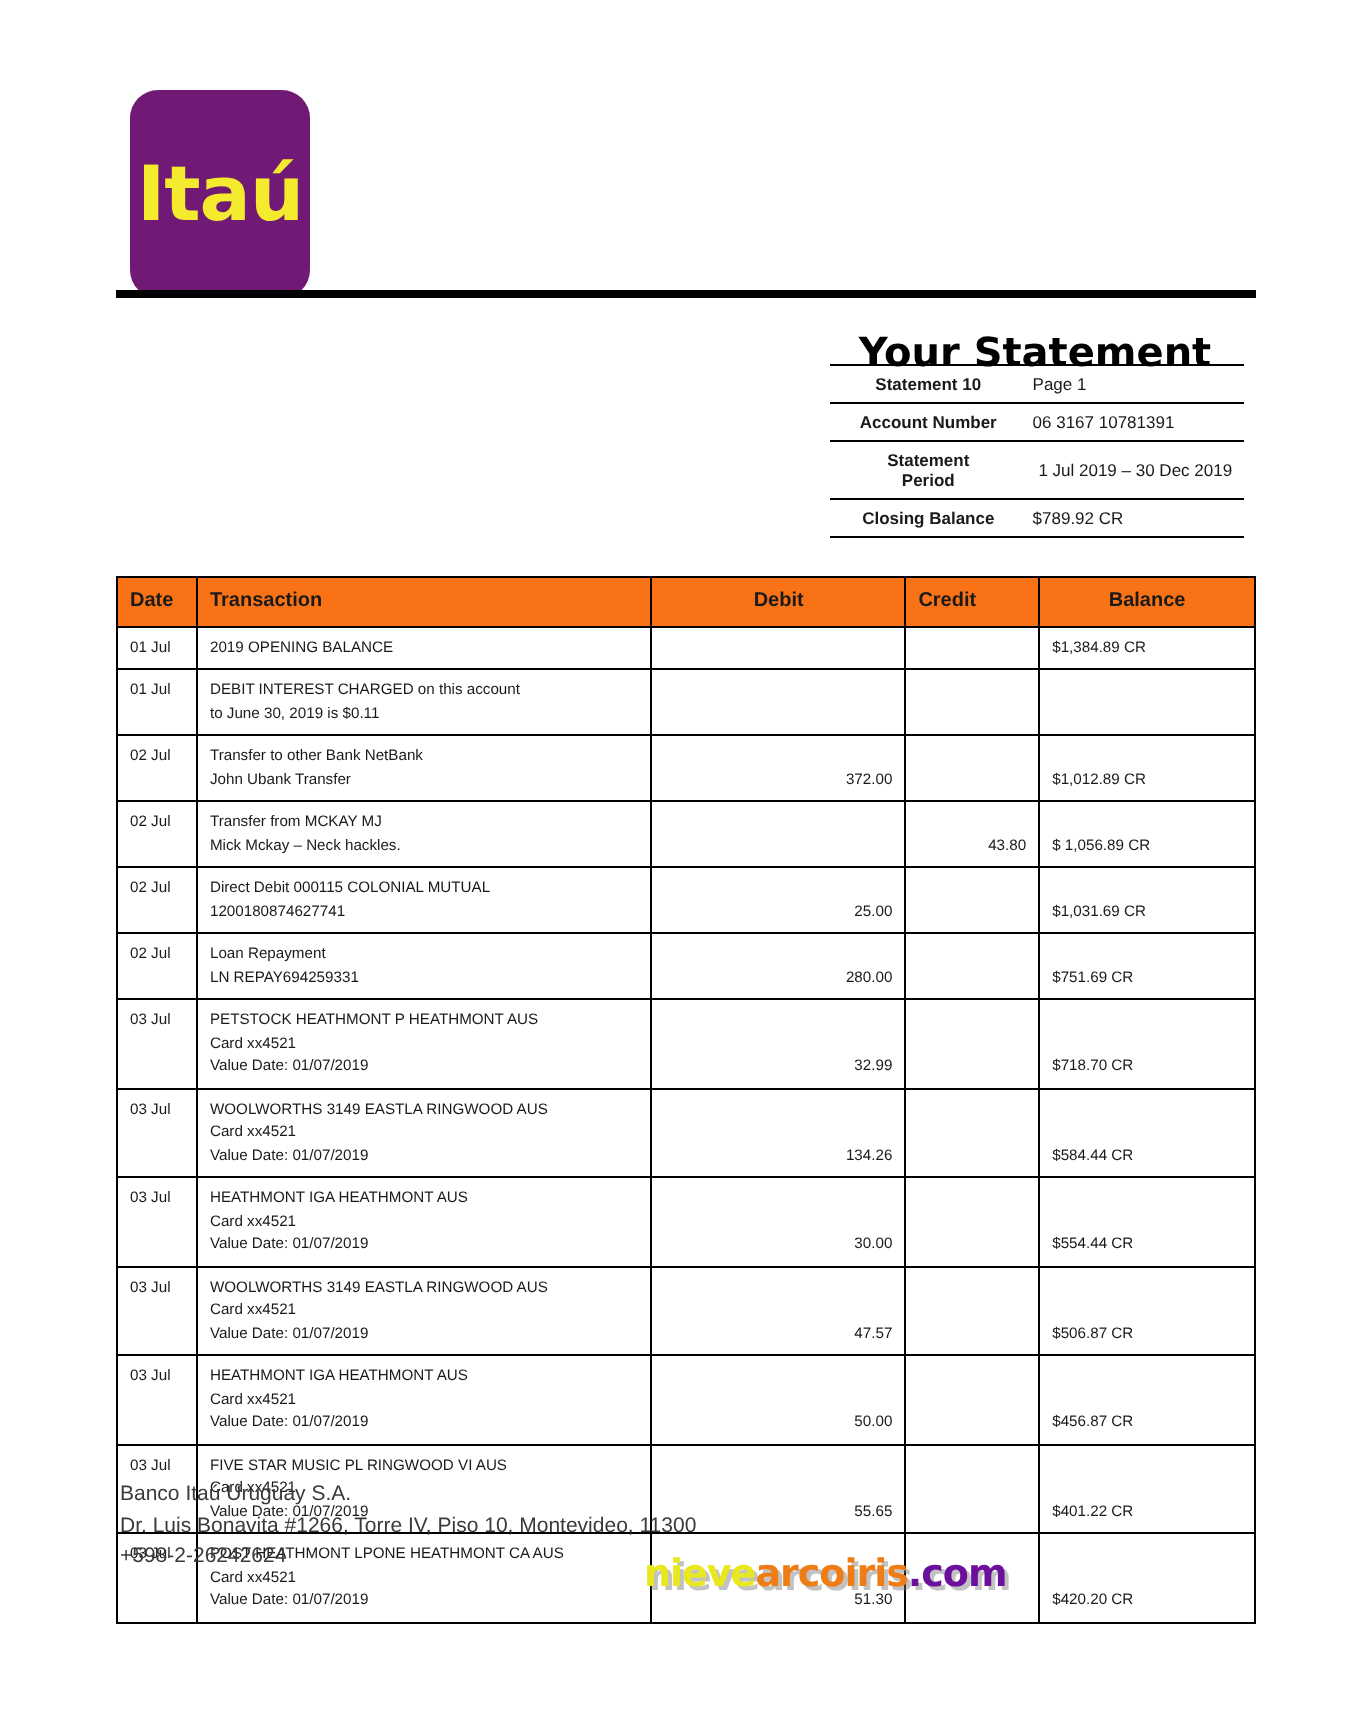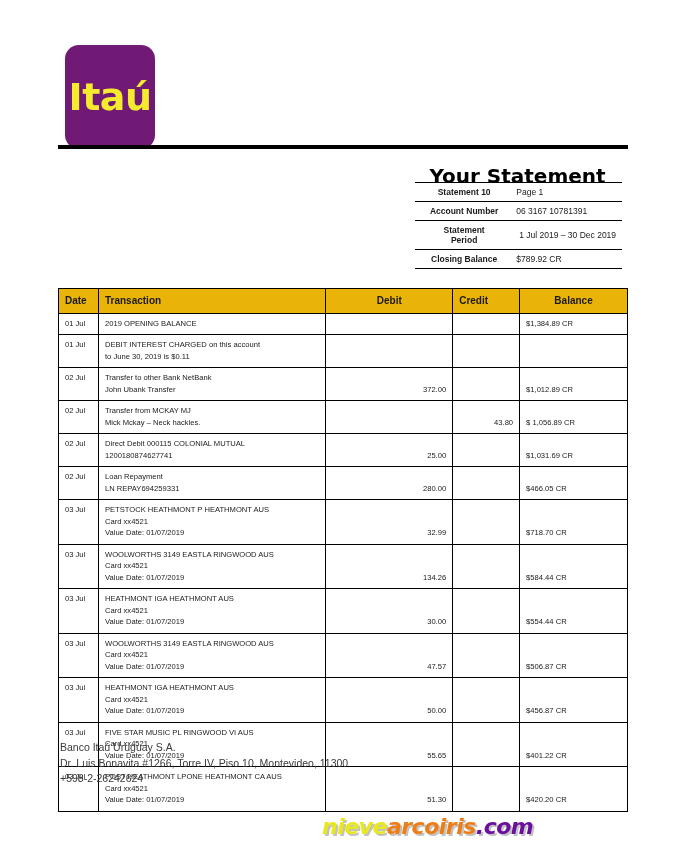--- a/index.html
+++ b/index.html
@@ -69,21 +69,21 @@
     position: absolute; left: 58px; top: 288px; width: 570px;
     border-collapse: collapse;
     font-size: 7.6px;
     line-height: 11.5px;
   }
   .txn th, .txn td {
     border: 1.3px solid #000;
     padding: 0;
   }
   .txn thead th {
-    background: #eab308;
+    background: #f97316;
     font-size: 10px;
     font-weight: bold;
     padding: 6px 6px;
     text-align: left;
     white-space: nowrap;
   }
   .txn thead th.r { text-align: center; }
   .col-date   { width: 40px; }
   .col-txn    { width: 228px; }
   .col-debit  { width: 127px; }
@@ -98,27 +98,26 @@
   .desc-line { display: block; }
 
   
   .footer {
     position: absolute; left: 60px; top: 740px;
     font-size: 10.5px; line-height: 15.5px; color: #3a3a3a;
   }
 
   
   .watermark {
-    position: absolute; left: 322px; top: 814px;
-    font-size: 22px; font-weight: bold;
+    position: absolute; left: 322px; top: 776px;
+    font-size: 19px; font-weight: bold;
     font-family: "DejaVu Sans", sans-serif;
     letter-spacing: -0.5px;
     text-shadow: 2px 2px 0 rgba(120,120,120,0.45);
     white-space: nowrap;
-    font-style: italic;
   }
 </style>
 </head>
 <body>
 
 <div class="page">
 
   <div class="logo-wrap">
     <div class="logo-box">
       <span class="logo-text">Itaú</span>
@@ -215,21 +214,21 @@
           <td class="bal">$1,031.69 CR</td>
         </tr>
         <tr>
           <td class="date">02 Jul</td>
           <td>
             <span class="desc-line">Loan Repayment</span>
             <span class="desc-line">LN REPAY694259331</span>
           </td>
           <td class="amt">280.00</td>
           <td class="cred"></td>
-          <td class="bal">$466.05 CR</td>
+          <td class="bal">$751.69 CR</td>
         </tr>
         <tr>
           <td class="date">03 Jul</td>
           <td>
             <span class="desc-line">PETSTOCK HEATHMONT P HEATHMONT AUS</span>
             <span class="desc-line">Card xx4521</span>
             <span class="desc-line">Value Date: 01/07/2019</span>
           </td>
           <td class="amt">32.99</td>
           <td class="cred"></td>

